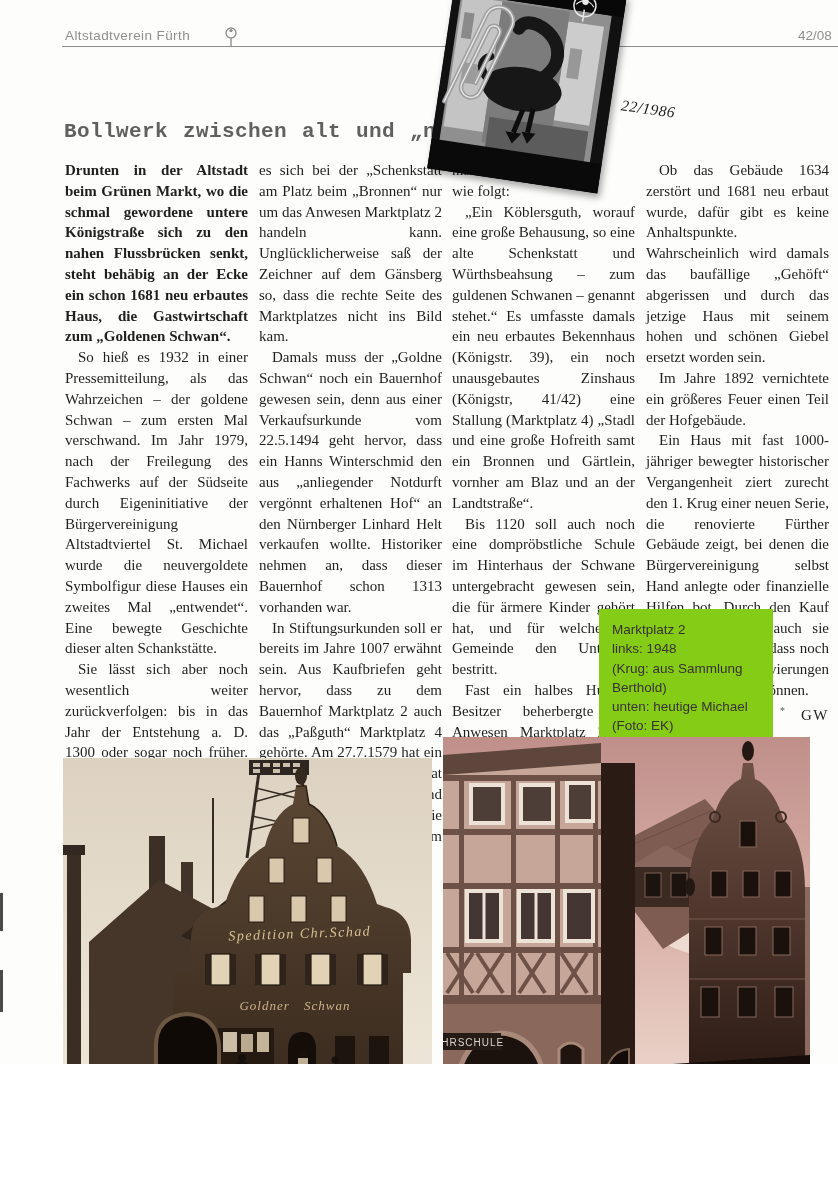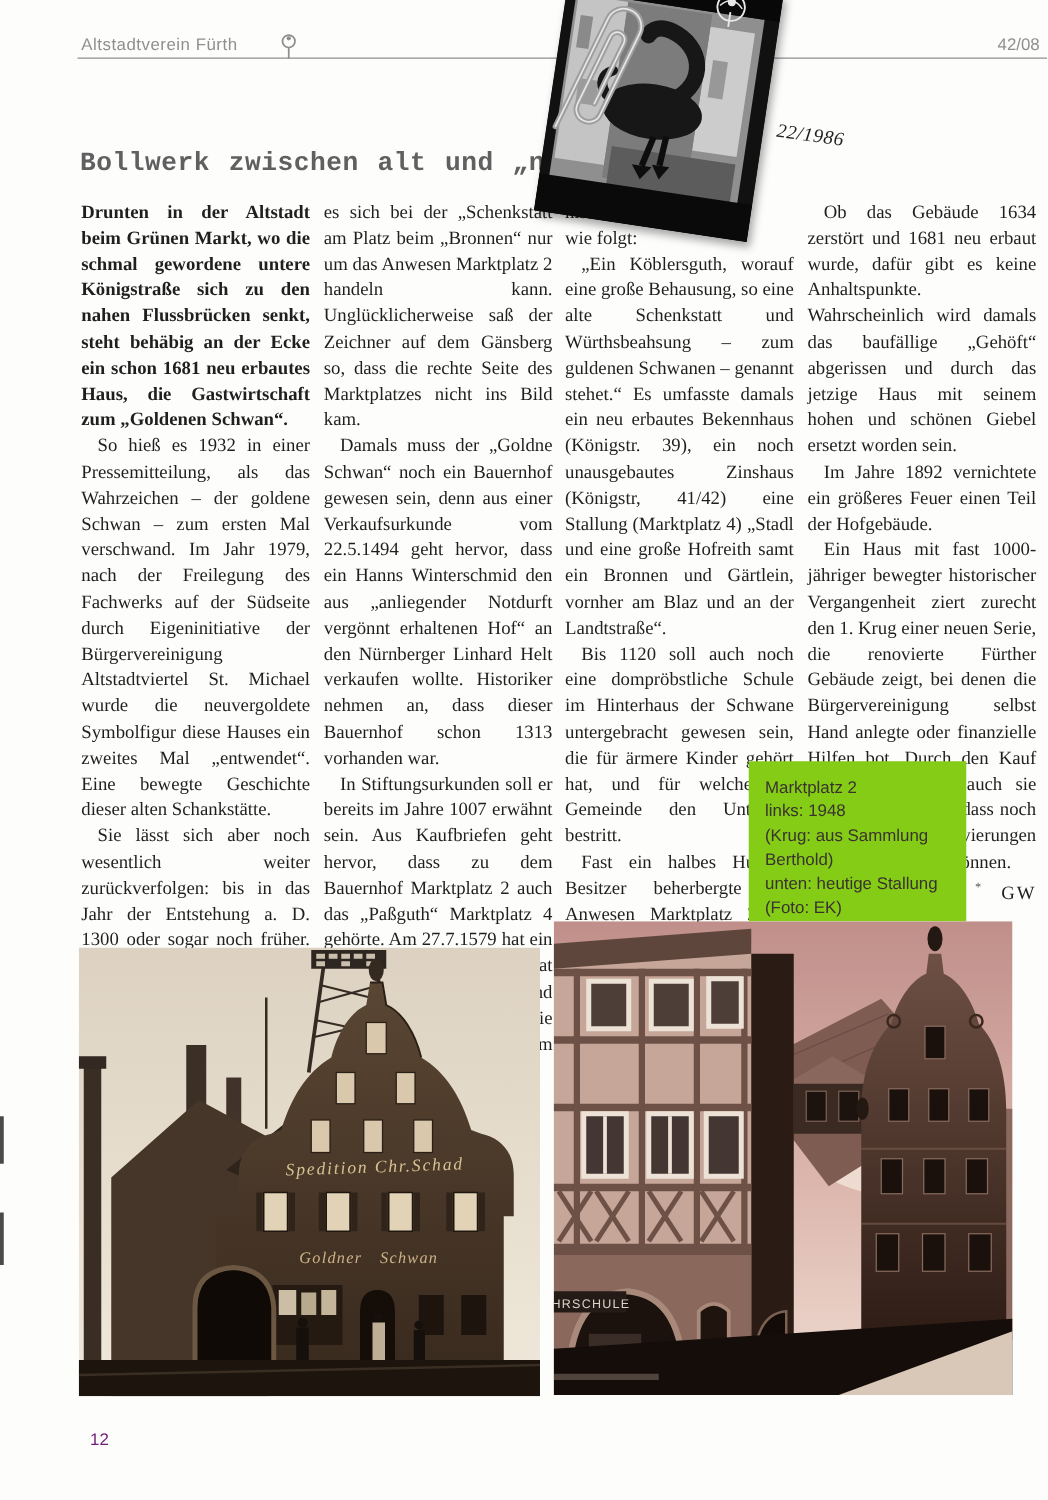--- a/index.html
+++ b/index.html
@@ -1,16 +1,16 @@
 <!DOCTYPE html>
 <html lang="de"><head>
 <meta charset="utf-8">
 <style>
   html,body{margin:0;padding:0;background:#ffffff;}
-  #page{position:relative;width:838px;height:1200px;background:#fdfdfc;overflow:hidden;
+  #page{position:relative;width:838px;height:1064px;background:#fdfdfc;overflow:hidden;
         font-family:"Liberation Serif",serif;color:#1f1f1f;}
   
   .hdr-brand{position:absolute;left:65px;top:28px;font-family:"Liberation Sans",sans-serif;
              font-size:13.5px;color:#8f8f8f;letter-spacing:.4px;}
   .hdr-issue{position:absolute;left:798px;top:28px;font-family:"Liberation Sans",sans-serif;
              font-size:13.5px;color:#8f8f8f;}
   .hdr-rule{position:absolute;left:62px;top:46px;width:776px;height:1px;background:#8f8f8f;z-index:1;}
   .hdr-icon{position:absolute;left:224px;top:26px;z-index:1;}
   
   #clipping{position:absolute;left:441px;top:-18px;width:172px;height:200px;
@@ -124,21 +124,21 @@
       <span>Ein Haus mit fast 1000-jähriger bewegter historischer Vergangenheit ziert zurecht den 1. Krug einer neuen Serie, die renovierte Fürther Gebäude zeigt, bei denen die Bürgervereinigung selbst Hand anlegte oder finanzielle Hilfen bot. Durch den Kauf der Krüge leisten auch sie einen Beitrag dazu, dass noch viele Renovierungen unterstützt werden können.</span>
       <span class="sig"><span class="sigmark">*</span><span class="siginit">GW</span></span>
     </p>
   </div>
 
   <div id="captionbox">
     <div>Marktplatz 2</div>
     <div>links: 1948</div>
     <div>(Krug: aus Sammlung</div>
     <div>Berthold)</div>
-    <div>unten: heutige Stallung</div>
+    <div>unten: heutige Michael</div>
     <div>(Foto: EK)</div>
   </div>
 
   <svg id="photoLeft" viewBox="0 0 369 359">
     <defs>
       <linearGradient id="skyL" x1="0" y1="0" x2="0" y2="1">
         <stop offset="0" stop-color="#ddd2c1"></stop>
           <stop offset="1" stop-color="#efe8da"></stop>
       </linearGradient>
       <linearGradient id="gableL" x1="0" y1="0" x2="0" y2="1">

